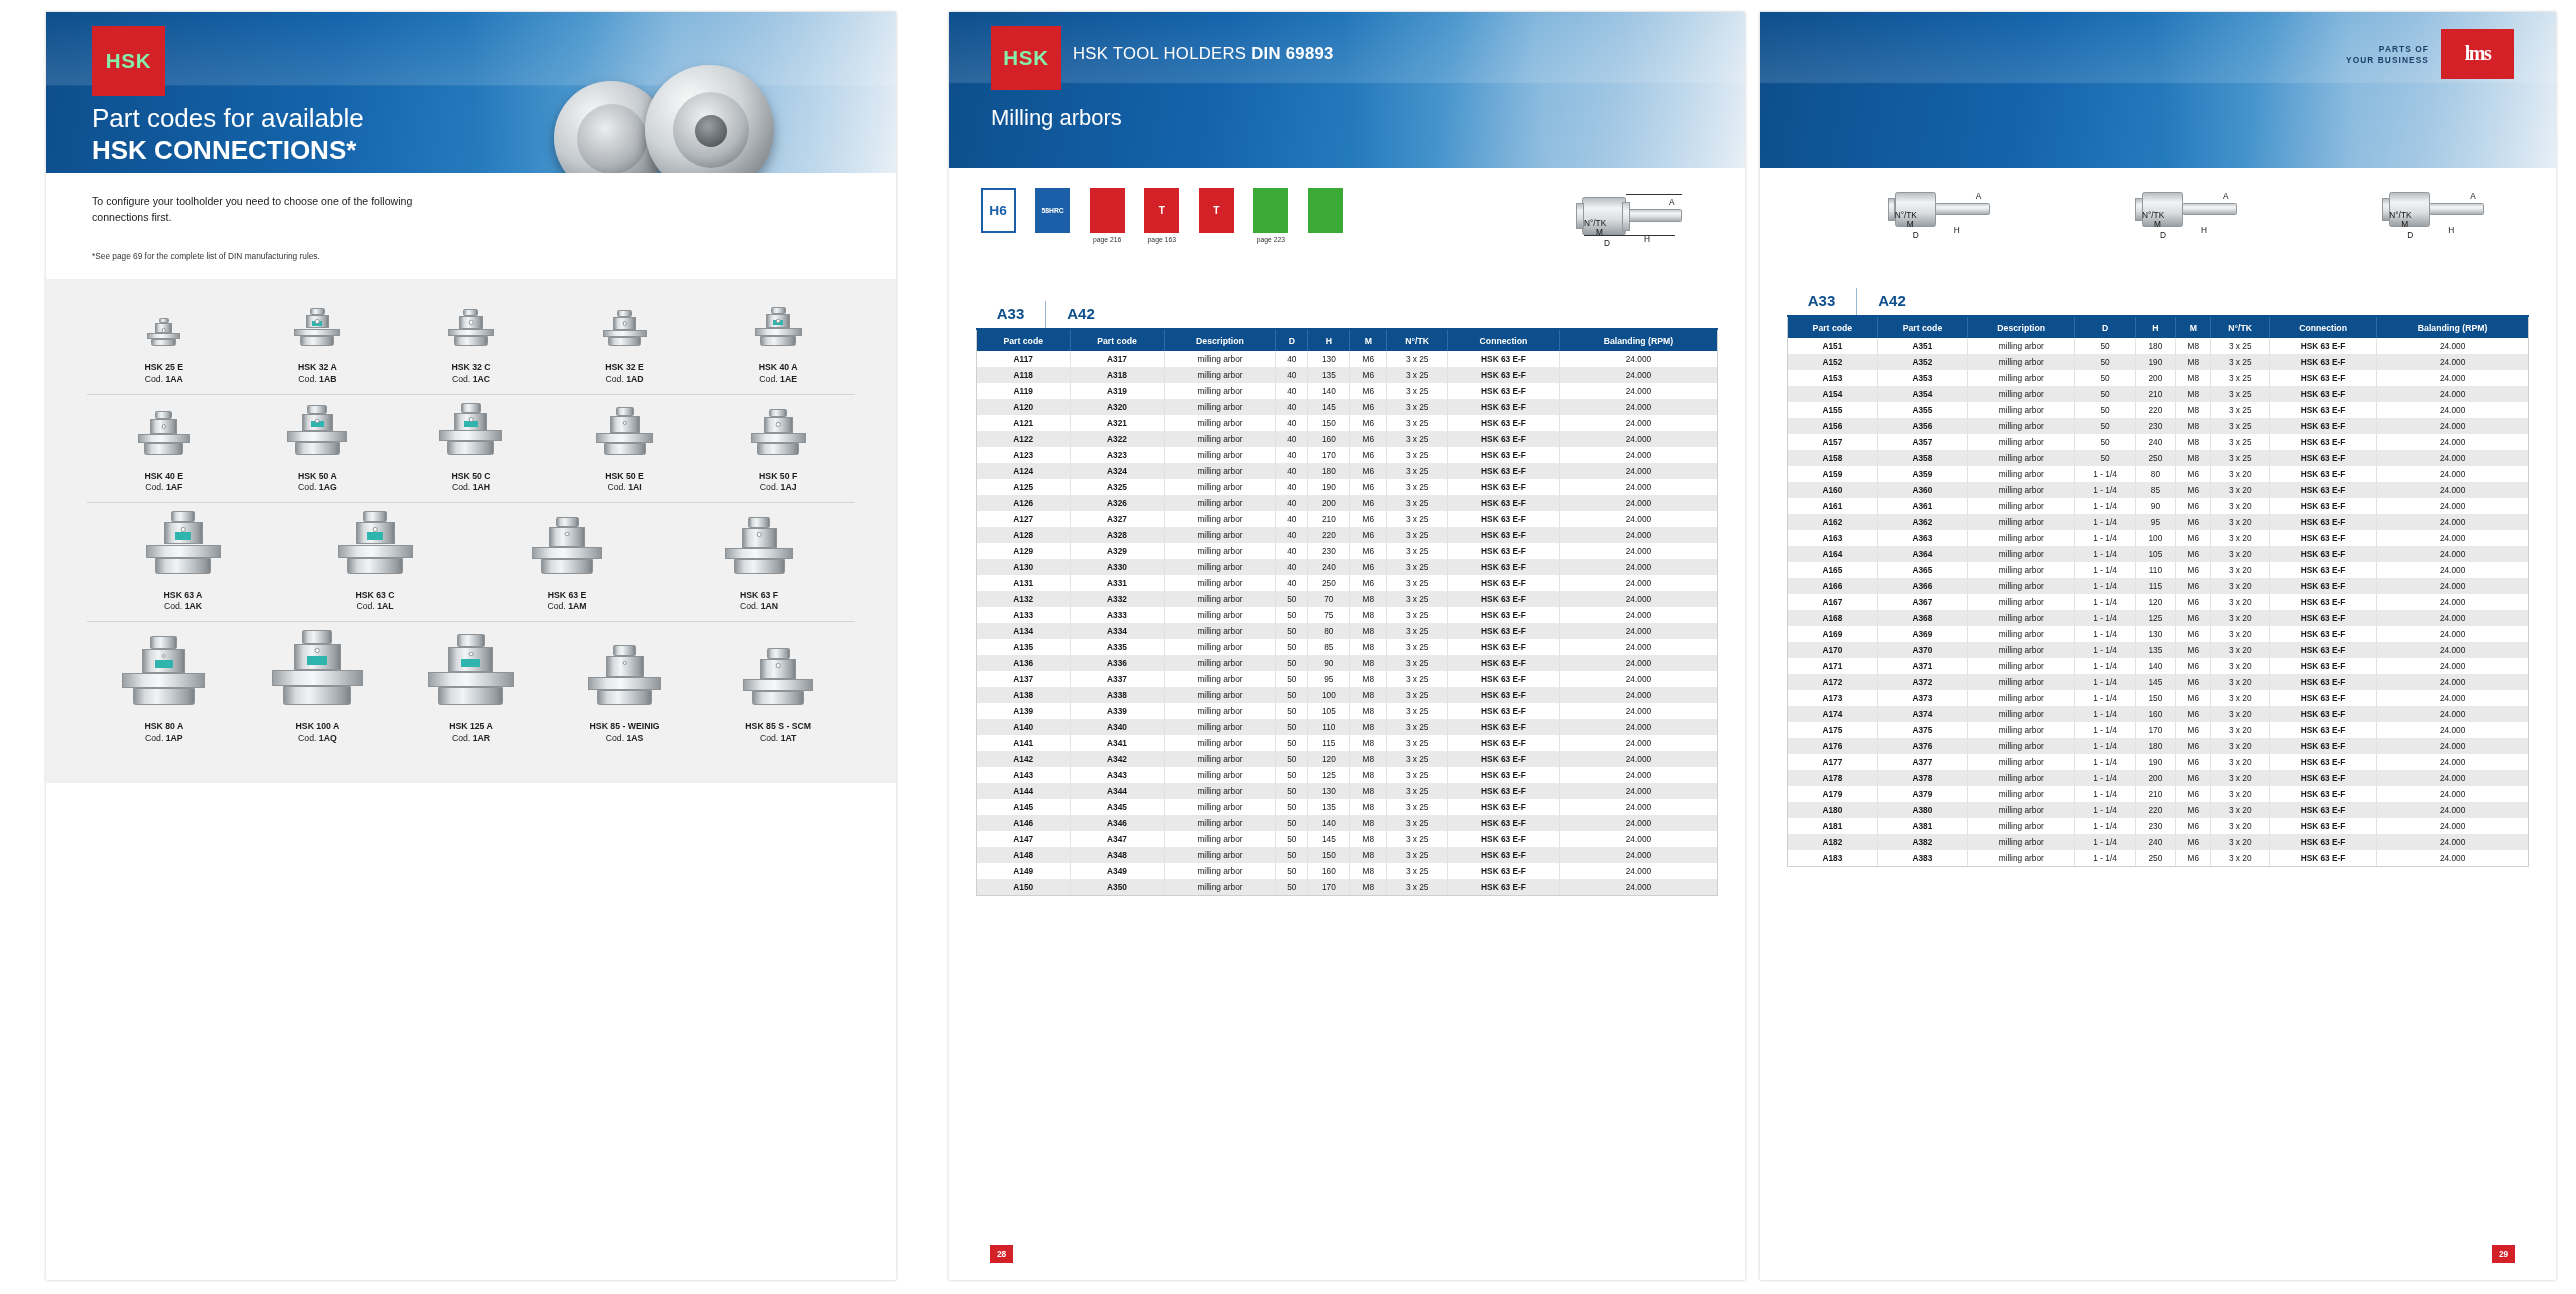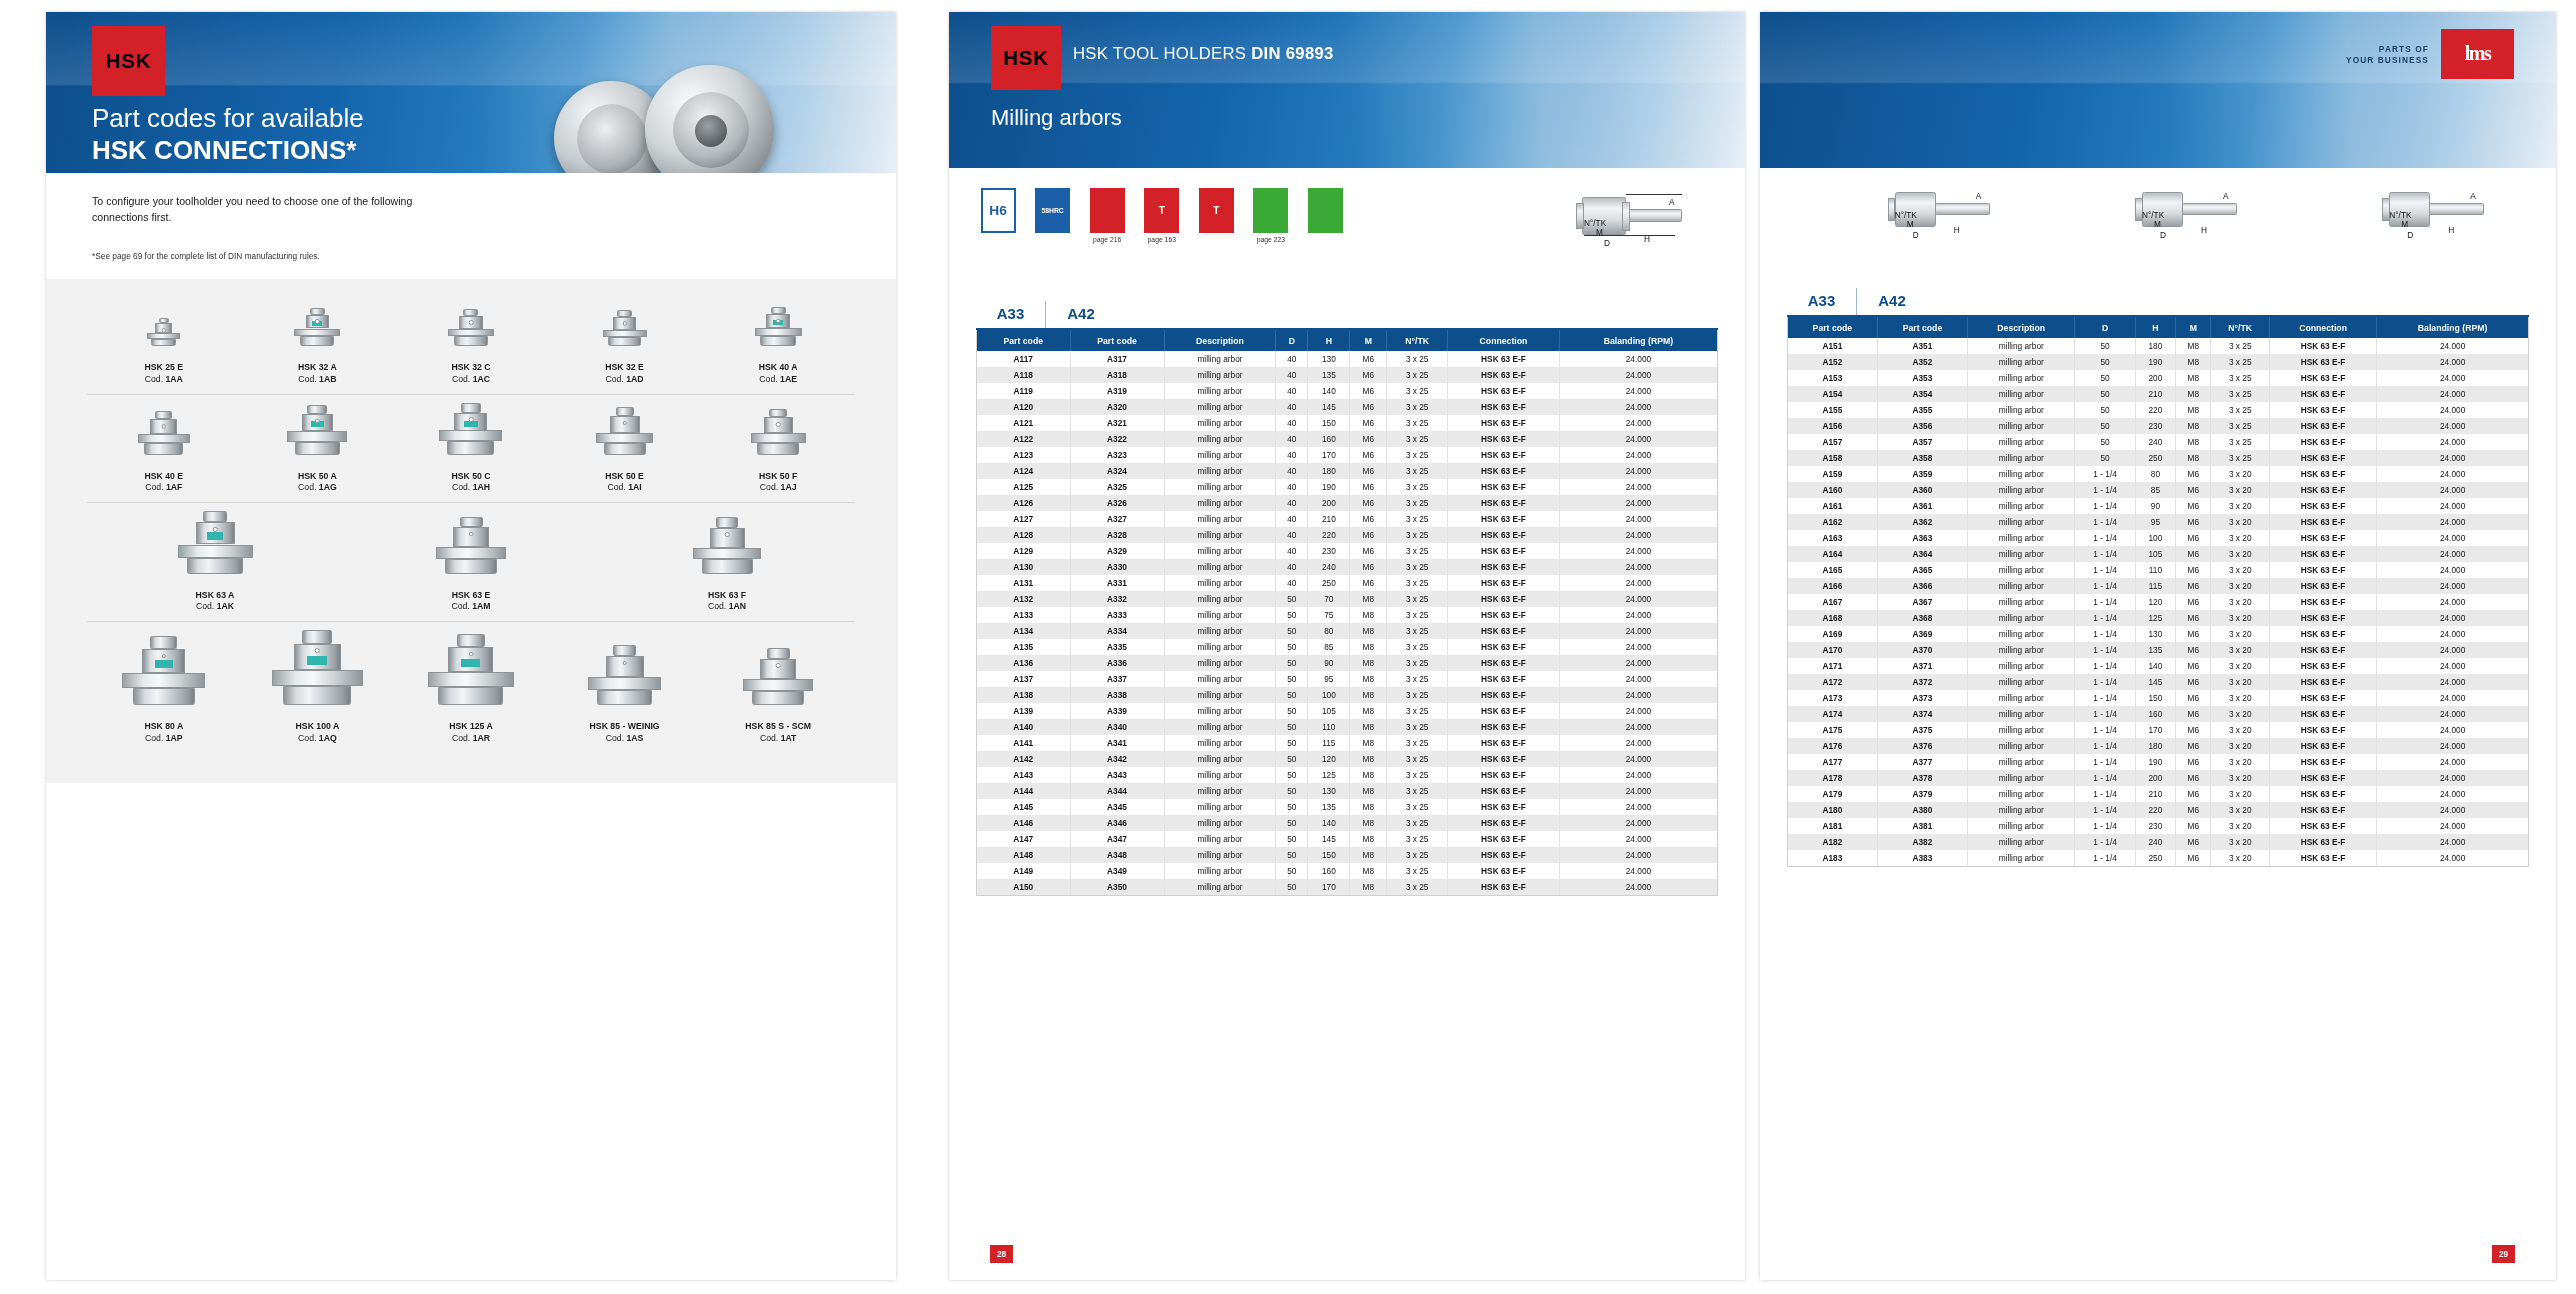--- a/index.html
+++ b/index.html
@@ -46,21 +46,21 @@
     background:
       linear-gradient(transparent 0%, rgba(255,255,255,0.13) 45%, transparent 46%),
       linear-gradient(85deg, rgba(255,255,255,0.0) 50%, rgba(255,255,255,0.25) 74%, rgba(255,255,255,0.03) 100%);
     pointer-events: none;
   }
   .hsk-badge {
     position: absolute;
     left: 46px; top: 0;
     width: 70px; height: 67px;
     background: #d42027;
-    color: #000000;
+    color: #86efac;
     font-weight: bold;
     font-size: 20.5px;
     letter-spacing: 0.8px;
     display: flex; align-items: center; justify-content: center;
   }
   .hdr-1 .hsk-badge { left: 46px; top: 13.7px; width: 73px; height: 70px; }
 
   .hdr-title-1 {
     position: absolute;
     left: 46px; top: 90px;
@@ -438,20 +438,34 @@
                   <div class="h-taper" style="width:24px;height:11.4px;border-radius:1.5px;"></div>
                   <div class="h-taper" style="width:39px;height:22px;"></div>
                   <div class="h-teal" style="width:16px;height:7.6px;margin-top:-12px;"></div>
                   <div style="height:4.6px;"></div>
                   <div class="h-flange" style="width:75px;height:13px;"></div>
                   <div class="h-taper" style="width:56px;height:16px;border-radius:0 0 2.3px 2.3px;"></div>
                   <div class="h-dot" style="top: 16px;"></div>
                 </div>
               </div>
               <div class="conn-label"><span>HSK 63 A</span><br><span class="cod">Cod. <b>1AK</b></span></div>
+            </div>
+            <div class="conn-cell">
+              <div class="conn-art">
+                <div class="holder" style="width: 86px; position: relative;">
+                  <div class="h-taper" style="width:24px;height:11.4px;border-radius:1.5px;"></div>
+                  <div class="h-taper" style="width:39px;height:22px;"></div>
+                  <div class="h-teal" style="width:16px;height:7.6px;margin-top:-12px;"></div>
+                  <div style="height:4.6px;"></div>
+                  <div class="h-flange" style="width:75px;height:13px;"></div>
+                  <div class="h-taper" style="width:56px;height:16px;border-radius:0 0 2.3px 2.3px;"></div>
+                  <div class="h-dot" style="top: 16px;"></div>
+                </div>
+              </div>
+              <div class="conn-label"><span>HSK 63 C</span><br><span class="cod">Cod. <b>1AL</b></span></div>
             </div>
             <div class="conn-cell">
               <div class="conn-art">
                 <div class="holder" style="width: 80px; position: relative;">
                   <div class="h-taper" style="width:23px;height:10.6px;border-radius:1.5px;"></div>
                   <div class="h-taper" style="width:36px;height:20px;"></div>
                   <div class="h-flange" style="width:70px;height:12px;"></div>
                   <div class="h-taper" style="width:52px;height:14.4px;border-radius:0 0 2.3px 2.3px;"></div>
                   <div class="h-dot" style="top: 15px;"></div>
                 </div>

